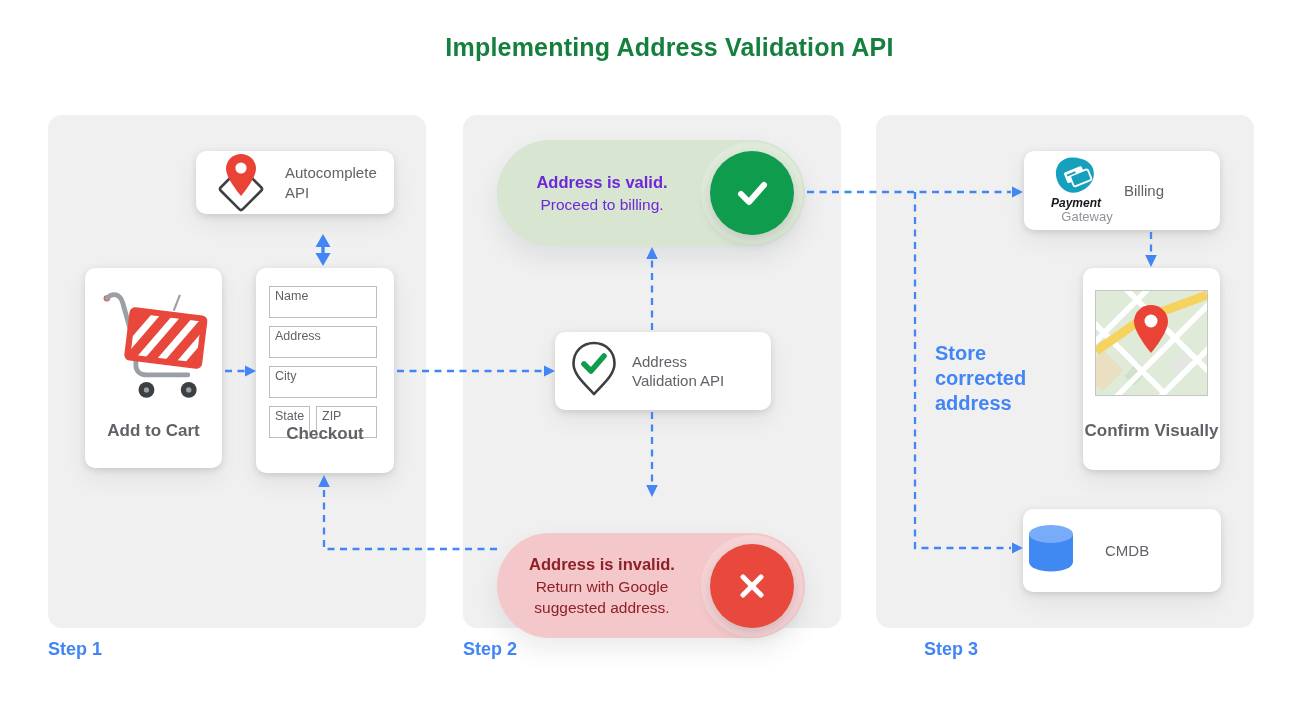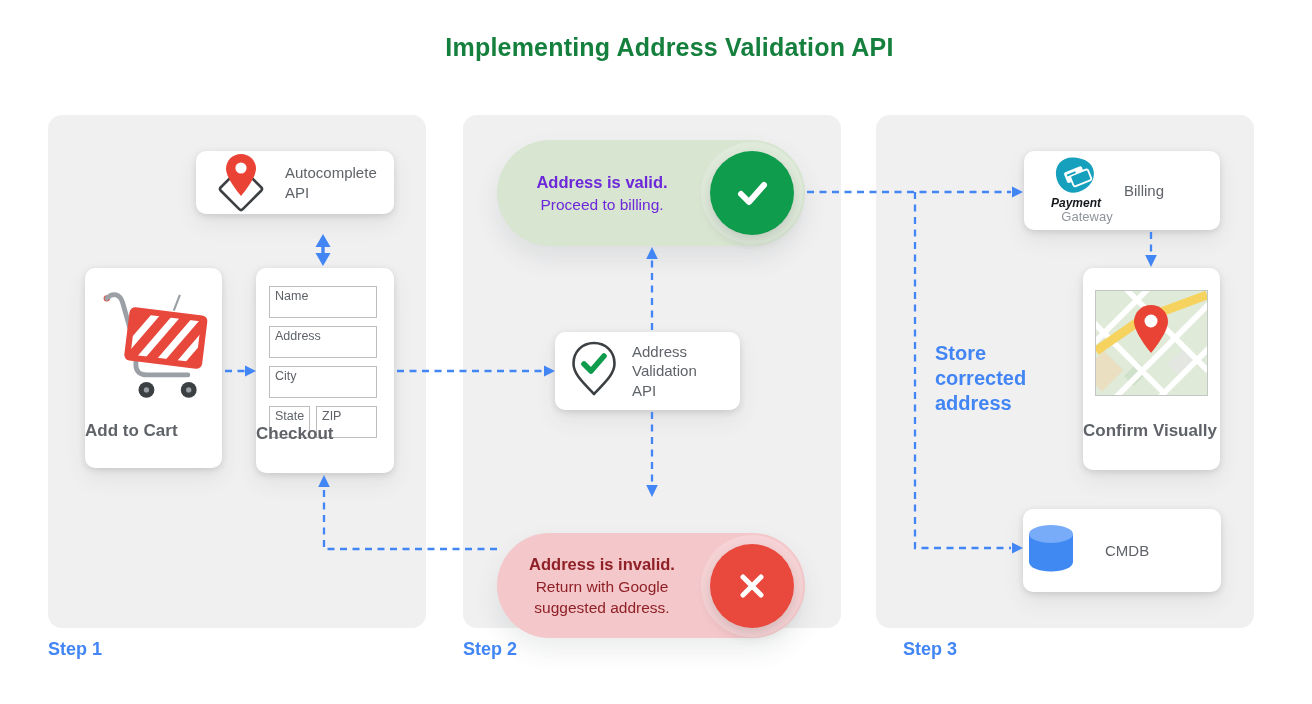--- a/index.html
+++ b/index.html
@@ -8,27 +8,27 @@
   .page { position:relative; width:1312px; height:704px; background:#ffffff; overflow:hidden; }
 
   .title { position:absolute; top:33px; left:0; width:100%; text-align:center;
            font-size:25px; font-weight:700; color:#15803d; letter-spacing:.2px;padding-left:27px; }
 
   .panel { position:absolute; top:115px; width:378px; height:513px;
            background:#f0f0f1; border-radius:14px; }
   #panel1 { left:48px; } #panel2 { left:463px; } #panel3 { left:876px; }
 
   .step-label { position:absolute; top:639px; font-size:18px; font-weight:700; color:#4285f4; }
-  #step1-label { left:48px; } #step2-label { left:463px; } #step3-label { left:903px; }
+  #step1-label { left:48px; } #step2-label { left:463px; } #step3-label { left:924px; }
 
   .card { position:absolute; background:#ffffff; border-radius:10px;
           box-shadow:0 2px 6px rgba(60,64,67,.16), 0 10px 22px rgba(60,64,67,.08); }
   .hcard { display:flex; align-items:center; gap:15px; padding:0 16px; }
   .card-label { color:#5f6368; font-size:15px; line-height:1.3; }
-  .card-title { color:#5f6368; font-size:17px; font-weight:700; text-align:left; line-height:1.3; }
+  .card-title { color:#5f6368; font-size:17px; font-weight:700; text-align:center; line-height:1.3; }
 
   
   .autocomplete-card { left:148px; top:36px; width:198px; height:63px; }
   .cart-card   { left:37px;  top:153px; width:137px; height:200px; }
   .checkout-card { left:208px; top:153px; width:138px; height:205px; }
   .cart-icon-box { position:absolute; left:11px; top:18px; width:115px; height:118px; }
   .cart-card .card-title { position:absolute; left:0; top:152px; width:100%; }
   .fields { position:absolute; left:13px; top:18px; width:112px; }
   .field { border:1px solid #bdbdbd; background:#fff; color:#5f6368; font-size:12.5px;
            height:32px; line-height:18px; padding:0 5px; margin-bottom:8px; width:108px; }
@@ -47,21 +47,21 @@
   .banner-text { width:192px; text-align:center; line-height:1.38; }
   .banner-valid .banner-text { color:#6d28d9; }
   .banner-invalid .banner-text { color:#8e2026; }
   .banner-title { font-size:16.5px; font-weight:700; }
   .banner-sub { font-size:15.5px; }
   .banner-circle { width:84px; height:84px; border-radius:50%; flex:0 0 auto;
                    display:flex; align-items:center; justify-content:center;
                    box-shadow:0 0 0 9px rgba(255,255,255,.22), 0 6px 14px rgba(0,0,0,.18); }
   .circle-valid { background:#0f9c4c; }
   .circle-invalid { background:#e9483c; }
-  .validation-card { left:92px; top:217px; width:185px; height:78px; }
+  .validation-card { left:92px; top:217px; width:216px; height:78px; }
 
   
   .billing-card { left:148px; top:36px; width:196px; height:79px; padding:0 10px; gap:6px; }
   .pg-logo { width:84px; display:flex; flex-direction:column; align-items:center; }
   .pg-title { font-size:12px; font-weight:700; font-style:italic; color:#15181d; line-height:1; margin-top:1px; }
   .pg-sub { font-size:13px; color:#8f949b; line-height:1.2; margin-left:22px; }
   .confirm-card { left:207px; top:153px; width:137px; height:202px; }
   .map-box { position:absolute; left:12px; top:22px; width:113px; height:106px;
              border:1px solid #c3c7c3; }
   .confirm-card .card-title { position:absolute; left:0; top:152px; width:100%; }

